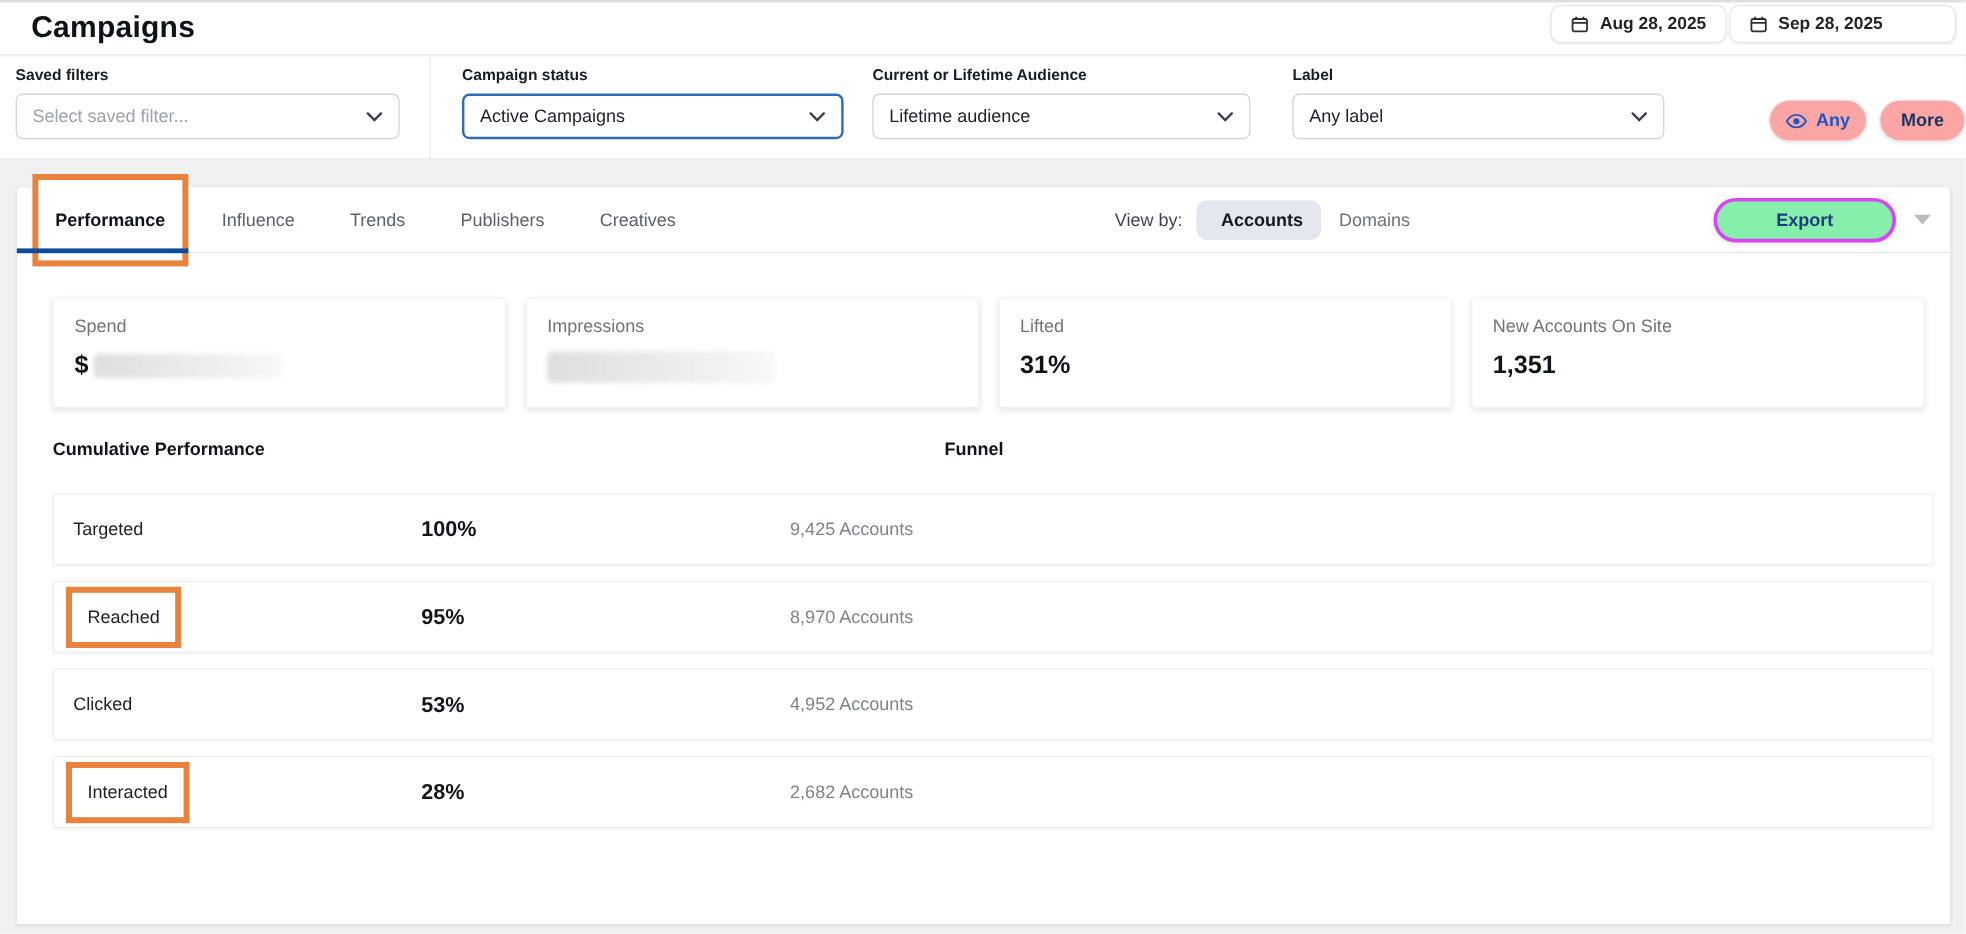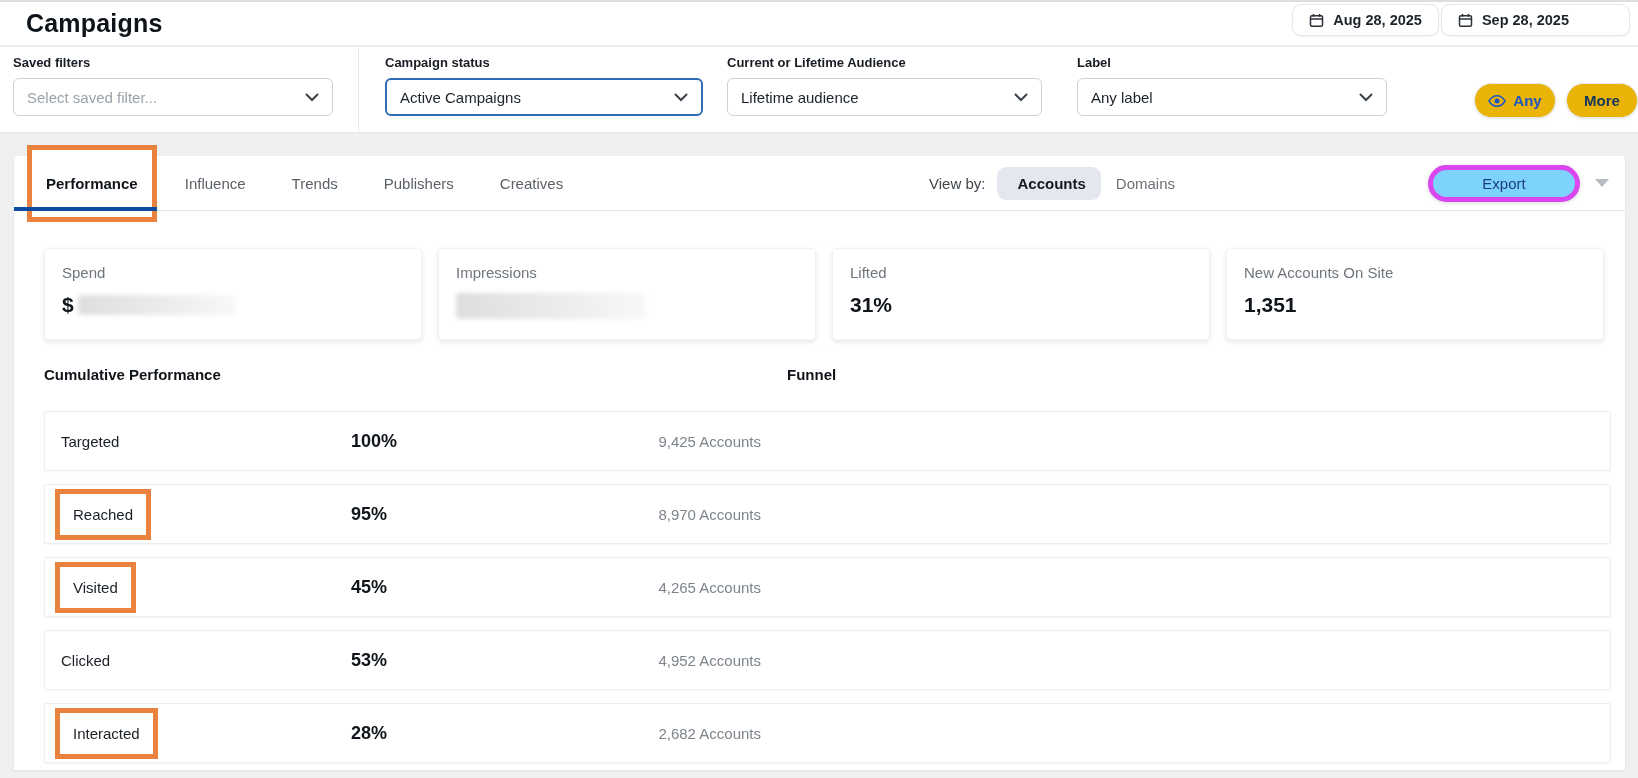--- a/index.html
+++ b/index.html
@@ -44,21 +44,21 @@
     padding:0 13px; font-size:15px; color:#1c222a; cursor:pointer;
   }
   .select.placeholder { color:#9ba2aa; }
   .select.active { border:2px solid #2f6cb3; }
   .g1 { left:13px; }  .g1 .select { width:320px; }
   .g2 { left:385px; } .g2 .select { width:318px;text-align:right; }
   .g3 { left:727px; } .g3 .select { width:315px; }
   .g4 { left:1077px; } .g4 .select { width:310px; }
   .pill {
     position:absolute; top:36px; height:35px; border-radius:18px;
-    background:#eab308; border:1px solid #e7e9ec; box-shadow:0 1px 3px rgba(0,0,0,.1);
+    background:#fca5a5; border:1px solid #e7e9ec; box-shadow:0 1px 3px rgba(0,0,0,.1);
     display:flex; align-items:center; justify-content:center; gap:7px;
     font-size:15px; font-weight:700; cursor:pointer;
   }
   .pill-any { left:1474px; width:82px; color:#1d56c4; }
   .pill-more { left:1566px; width:72px; color:#14365f; }
 
   
   .card {
     position:absolute; top:156px; left:14px; width:1611px; height:614px;
     background:#fff; border-radius:4px 4px 0 0; box-shadow:0 1px 3px rgba(0,0,0,.08);
@@ -72,23 +72,23 @@
   .tab-underline { position:absolute; left:0; bottom:-1px; width:143px; height:4px; background:#0c4da2; }
   .annot { border:5px solid #e8823c; background:#fff; }
   .tab-annot { display:inline-block; padding:25px 14px; }
 
   .viewby { position:absolute; right:435px; top:0; height:55px; display:flex; align-items:center; font-size:15px; color:#3f464d; }
   .seg { display:flex; margin-left:12px; background:#fff; border-radius:9px; }
   .seg-opt { padding:8px 15px; font-size:15px; color:#6b7278; border-radius:9px; cursor:pointer; white-space:nowrap; }
   .seg-opt.selected { background:#e5e7f0; color:#14191f; font-weight:700;padding-left:20px; }
   .export-btn {
     position:absolute; right:45px; top:9px; width:152px; height:37px; border-radius:19px;
-    background:#7dd3fc; box-shadow:0 1px 4px rgba(0,0,0,.14); border:5px solid #d946ef;
+    background:#86efac; box-shadow:0 1px 4px rgba(0,0,0,.14); border:3px solid #d946ef;
     display:flex; align-items:center; justify-content:center;
-    font-size:15px; font-weight:400; color:#1c3f7c; cursor:pointer;
+    font-size:15px; font-weight:700; color:#1c3f7c; cursor:pointer;
   }
   .export-caret {
     position:absolute; right:16px; top:23px; width:0; height:0; cursor:pointer;
     border-left:7px solid transparent; border-right:7px solid transparent; border-top:8px solid #b7bcc2;
   }
 
   
   .metrics { position:absolute; top:92px; left:30px; display:flex; gap:16px; }
   .metric {
     width:378px; height:92px; background:#fff; border-radius:4px;
@@ -273,26 +273,20 @@
       <span class="fr-acct">9,425 Accounts</span>
       <span class="bar-track"><span class="bar" style="width: 100%;"></span></span>
     </div>
     <div class="frow">
       <span class="fr-label"><span class="label-box annot">Reached</span></span>
       <span class="fr-pct">95%</span>
       <span class="fr-acct">8,970 Accounts</span>
       <span class="bar-track"><span class="bar" style="width: 95%;"></span></span>
     </div>
     <div class="frow">
-      <span class="fr-label"><span class="label-box annot">Visited</span></span>
-      <span class="fr-pct">45%</span>
-      <span class="fr-acct">4,265 Accounts</span>
-      <span class="bar-track"><span class="bar" style="width: 45%;"></span></span>
-    </div>
-    <div class="frow">
       <span class="fr-label"><span class="label-box">Clicked</span></span>
       <span class="fr-pct">53%</span>
       <span class="fr-acct">4,952 Accounts</span>
       <span class="bar-track"><span class="bar" style="width: 53%;"></span></span>
     </div>
     <div class="frow">
       <span class="fr-label"><span class="label-box annot">Interacted</span></span>
       <span class="fr-pct">28%</span>
       <span class="fr-acct">2,682 Accounts</span>
       <span class="bar-track"><span class="bar" style="width: 28%;"></span></span>

